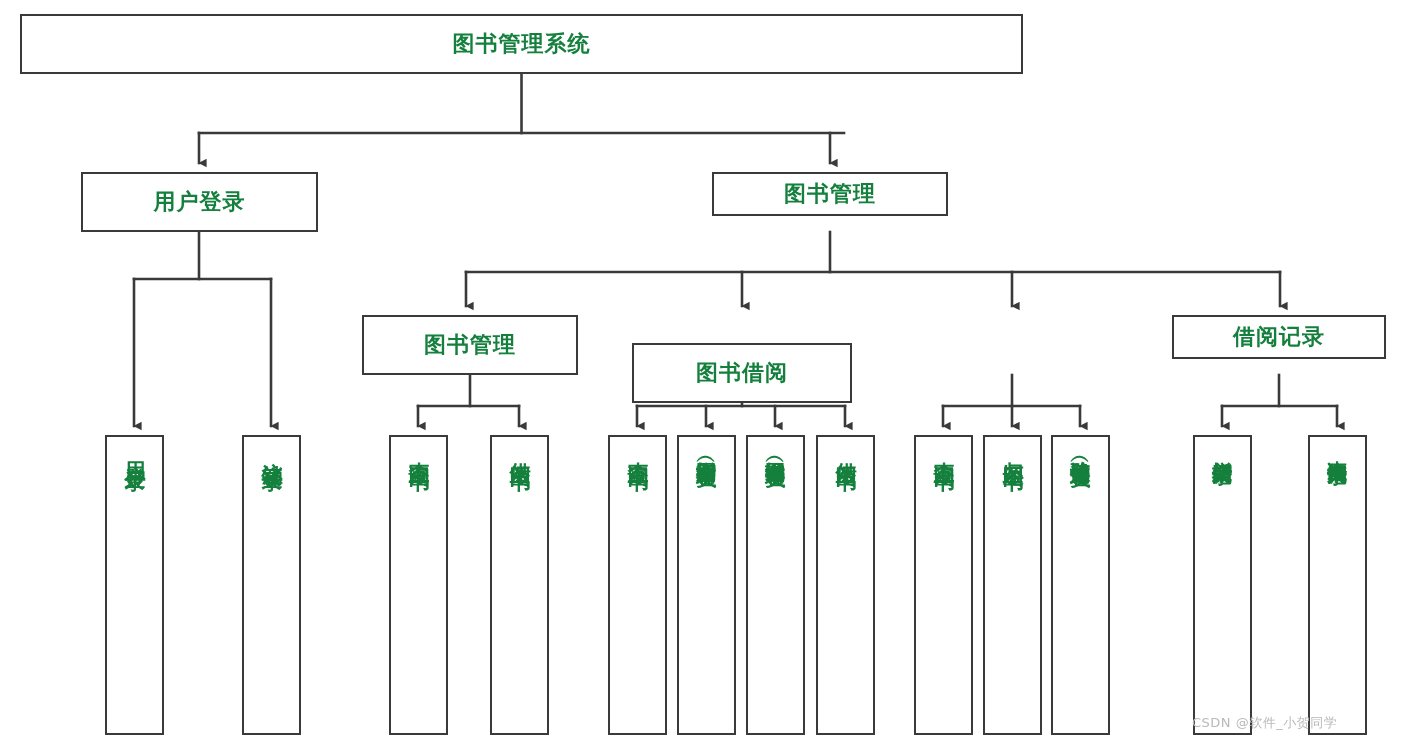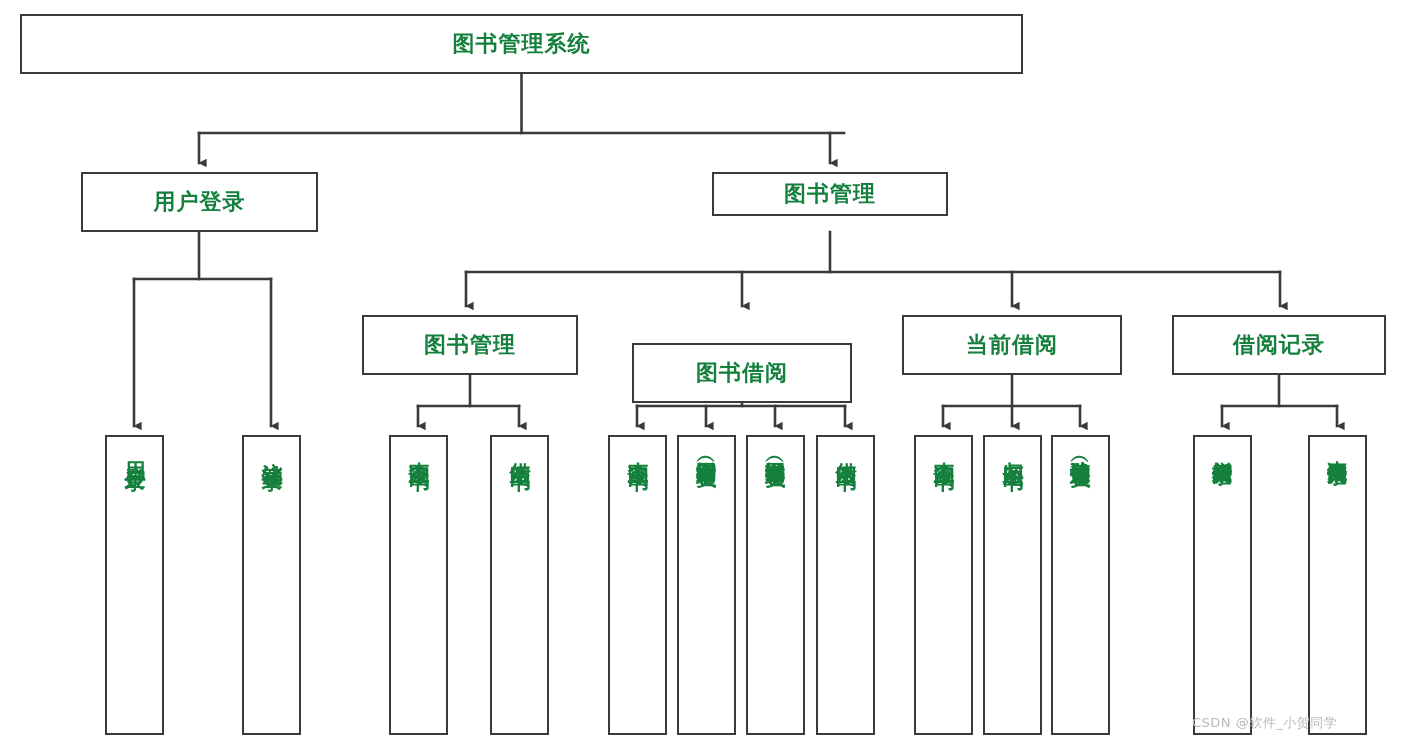--- a/index.html
+++ b/index.html
@@ -142,25 +142,22 @@
   </div>
 
   <div class="node node-h" style="left:362px; top:315px; width:216px; height:60px;">
     <span class="node-label">图书管理</span>
   </div>
 
   <div class="node node-h" style="left:632px; top:315px; width:220px; height:60px;margin-top:28px;">
     <span class="node-label">图书借阅</span>
   </div>
 
-  <div class="node node-h" style="left:902px; top:315px; width:220px; height:60px;">
-    <span class="node-label">当前借阅</span>
-  </div>
-
-  <div class="node node-h" style="left:1172px; top:315px; width:214px; height:60px;">
+
+  <div class="node node-h" style="left:1172px; top:315px; width:214px; height:44px;">
     <span class="node-label">借阅记录</span>
   </div>
 
   <div class="node node-v" style="left:105px; top:435px; width:59px; height:300px;">
     <span class="node-label">用户登录</span>
   </div>
 
   <div class="node node-v" style="left:242px; top:435px; width:59px; height:300px;">
     <span class="node-label">注销登录</span>
   </div>

